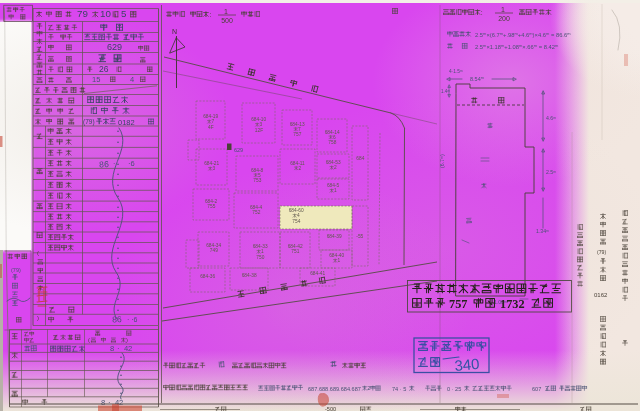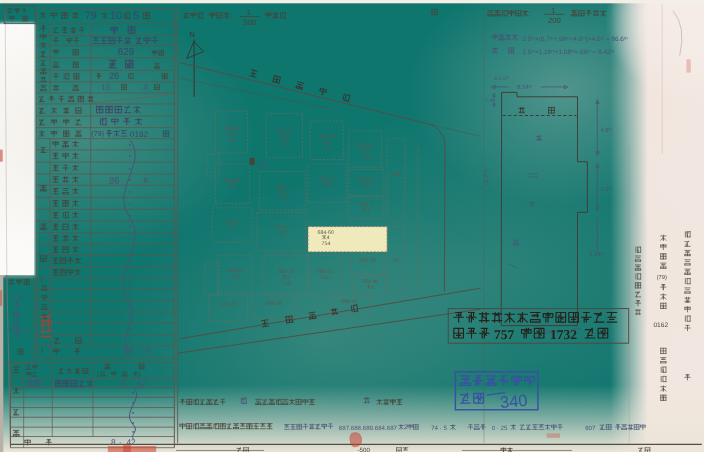--- a/index.html
+++ b/index.html
@@ -1,14 +1,14 @@
 <!DOCTYPE html>
 <html><head><meta charset="utf-8"><style>
 html,body{margin:0;padding:0;}
-#page{position:relative;width:640px;height:411px;background:#0f766e;overflow:hidden;font-family:"Liberation Sans", sans-serif;}
+#page{position:relative;width:640px;height:411px;background:#d946ef;overflow:hidden;font-family:"Liberation Sans", sans-serif;}
 .bg{position:absolute;}
 </style></head><body>
 <div id="page">
 
 <div class="bg" style="left:555px;top:0;width:85px;height:411px;background:linear-gradient(90deg,rgba(243,231,224,0),#f2e7e0 40%);"></div>
 
 <div class="bg" style="left:545px;top:0;width:95px;height:110px;background:radial-gradient(90px 80px at 100% 15%, #f5ece7 45%, rgba(245,236,231,0) 100%);"></div>
 
 <div class="bg" style="left:0;top:350px;width:640px;height:61px;background:linear-gradient(180deg,rgba(236,229,218,0),#ece5d8);"></div>
 

